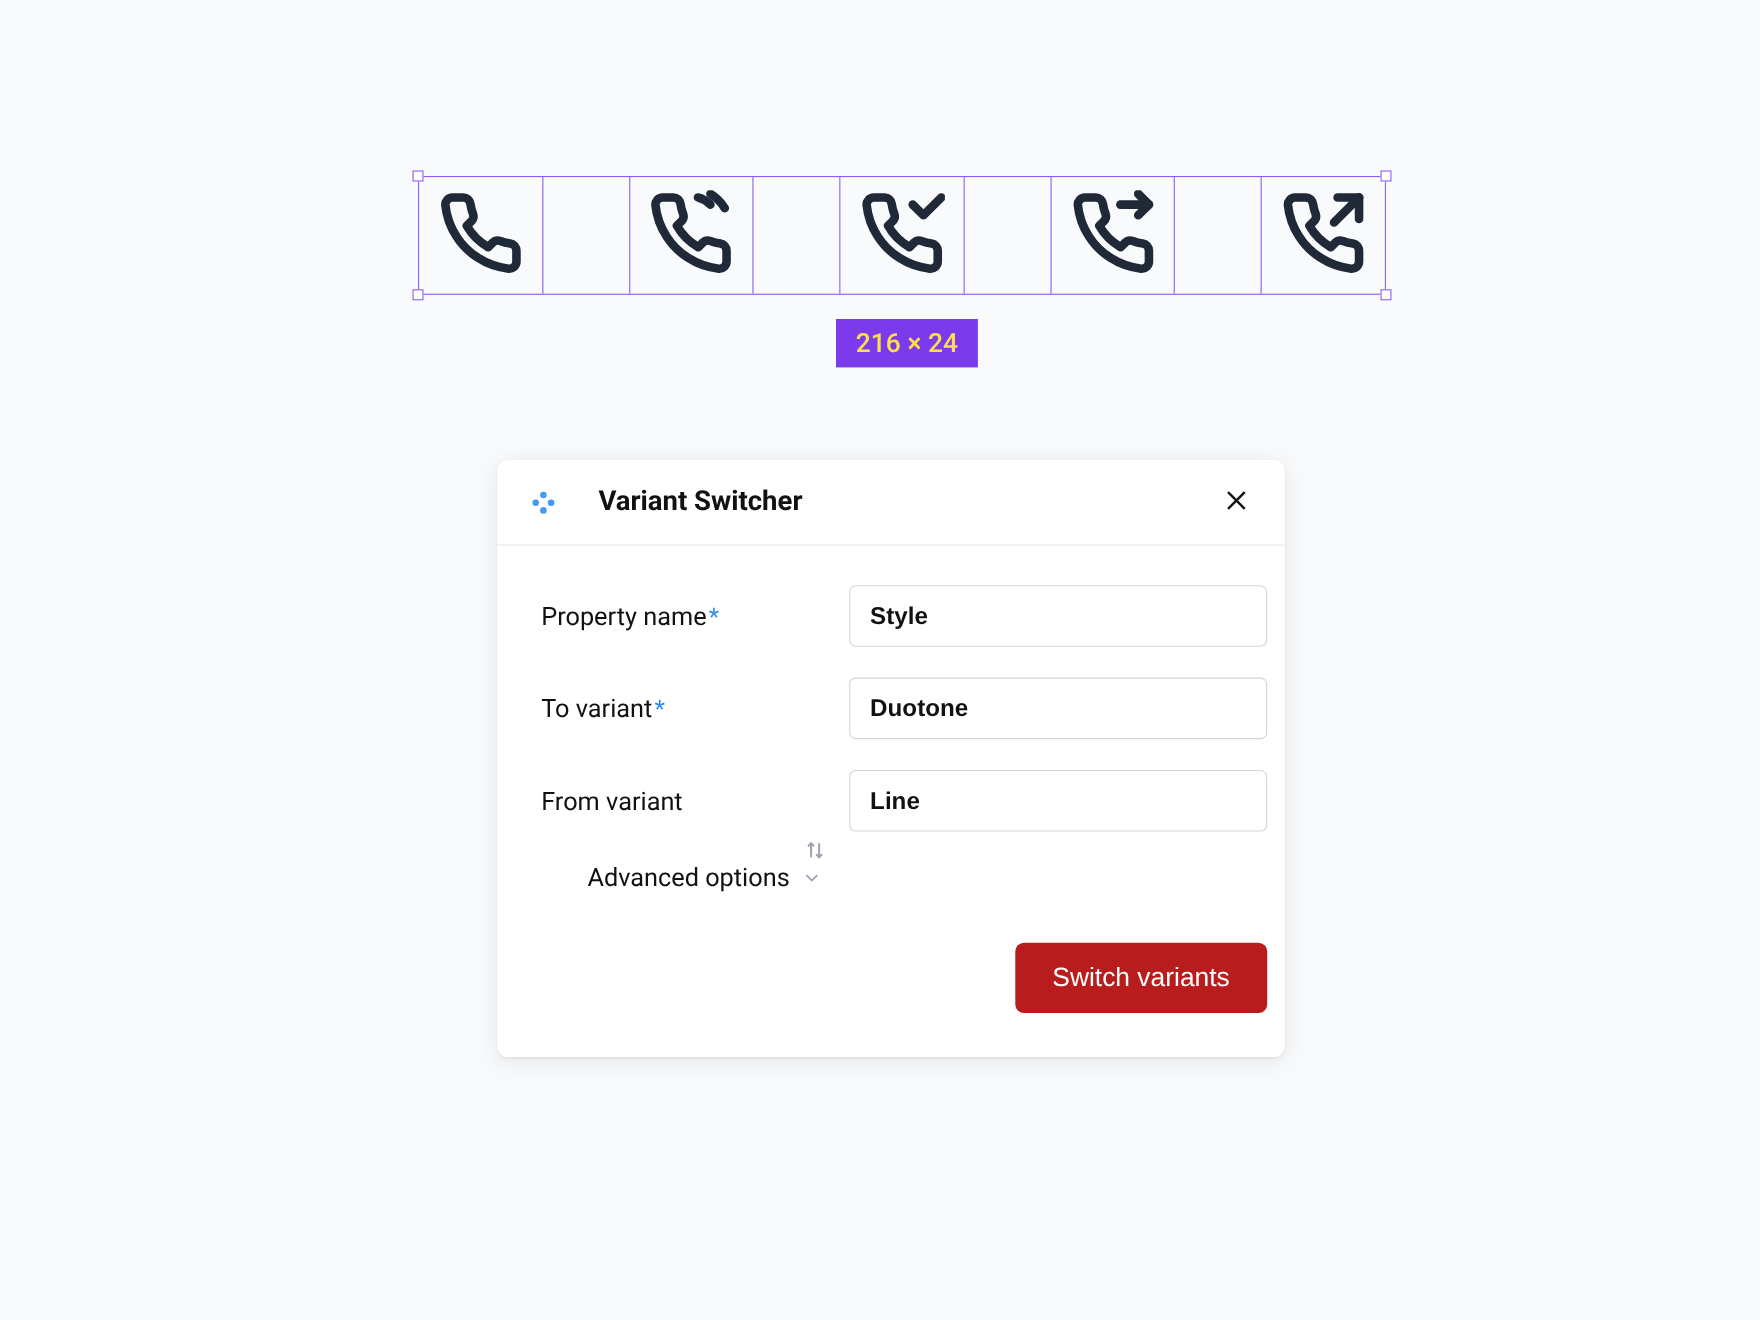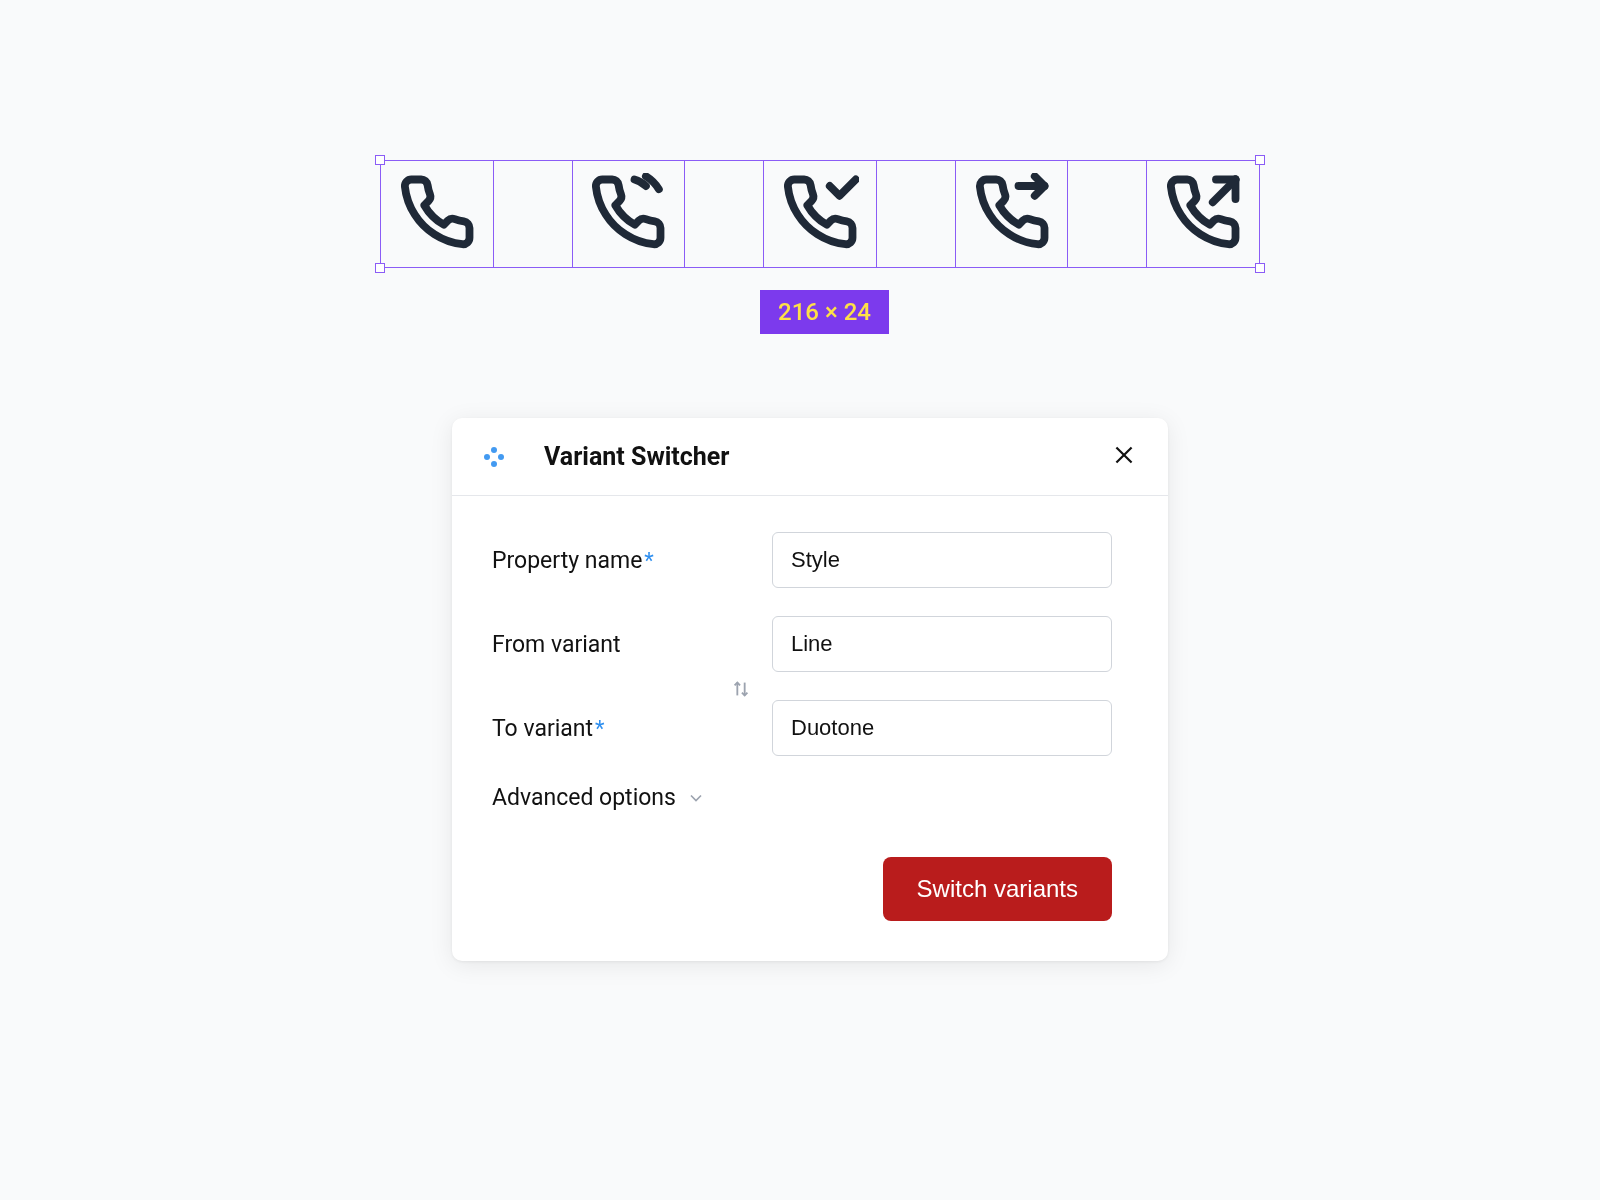--- a/index.html
+++ b/index.html
@@ -95,21 +95,21 @@
       width: 28px;
       height: 28px;
       cursor: pointer;
       display: flex;
       align-items: center;
       justify-content: center;
     }
     .modal-close svg { stroke: #111; stroke-width: 2; }
 
     .modal-body {
-      padding: 36px 56px 40px 40px;
+      padding: 36px 16px 40px 40px;
     }
     .form-row {
       display: flex;
       align-items: center;
       margin-bottom: 28px;
       position: relative;
     }
     .form-label {
       width: 280px;
       font-size: 23px;
@@ -123,37 +123,39 @@
     .form-input {
       flex: 1;
       height: 56px;
       border: 1px solid #d1d5db;
       border-radius: 6px;
       padding: 0 18px;
       font-size: 22px;
       color: #111;
       background: #fff;
       outline: none;
+      font-weight: bold;
     }
     .swap-icon {
       position: absolute;
       left: 238px;
       top: 62px;
       color: #9ca3af;
     }
     .swap-icon svg { stroke: #9ca3af; stroke-width: 2; fill: none; }
 
     .advanced-row {
       display: flex;
       align-items: center;
       font-size: 23px;
       color: #111;
       cursor: pointer;
       margin-top: 8px;
       margin-bottom: 32px;
+      margin-left: 42px;
     }
     .advanced-chevron {
       margin-left: 10px;
       display: flex;
     }
     .advanced-chevron svg { stroke: #9ca3af; stroke-width: 2; fill: none; }
 
     .modal-footer {
       display: flex;
       justify-content: flex-end;
@@ -257,42 +259,42 @@
 
   <div class="modal-body">
 
     <div class="form-row">
       <div class="form-label">
         <span>Property name</span><span class="required-asterisk">*</span>
       </div>
       <input class="form-input" value="Style" style="">
     </div>
 
+    <div class="form-row">
+      <div class="form-label">
+        <span>To variant</span><span class="required-asterisk">*</span>
+      </div>
+      <input class="form-input" value="Duotone" style="">
+    </div>
+
     <div class="form-row" style="margin-bottom:28px; position:relative;">
       <div class="form-label">
         <span>From variant</span>
       </div>
       <input class="form-input" value="Line" style="">
       <span class="swap-icon">
         <svg viewBox="0 0 24 24" width="22" height="22">
             <polyline points="8 5 8 19"></polyline>
             <polyline points="5 8 8 5 11 8"></polyline>
             <polyline points="16 19 16 5"></polyline>
             <polyline points="13 16 16 19 19 16"></polyline>
           </svg>
       </span>
     </div>
 
-    <div class="form-row">
-      <div class="form-label">
-        <span>To variant</span><span class="required-asterisk">*</span>
-      </div>
-      <input class="form-input" value="Duotone" style="">
-    </div>
-
     <div class="advanced-row">
       <span>Advanced options</span>
       <span class="advanced-chevron">
         <svg viewBox="0 0 24 24" width="20" height="20">
             <polyline points="6 9 12 15 18 9"></polyline>
           </svg>
       </span>
     </div>
 
     <div class="modal-footer">

